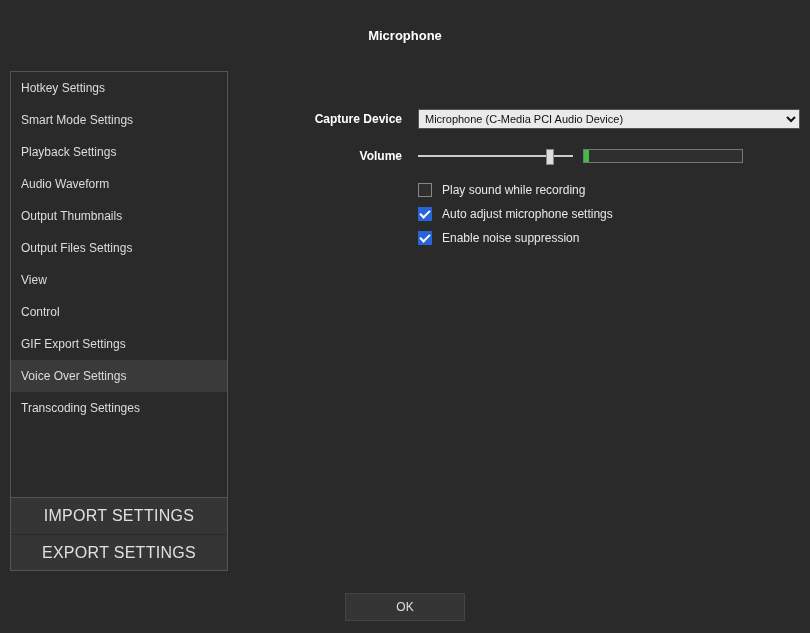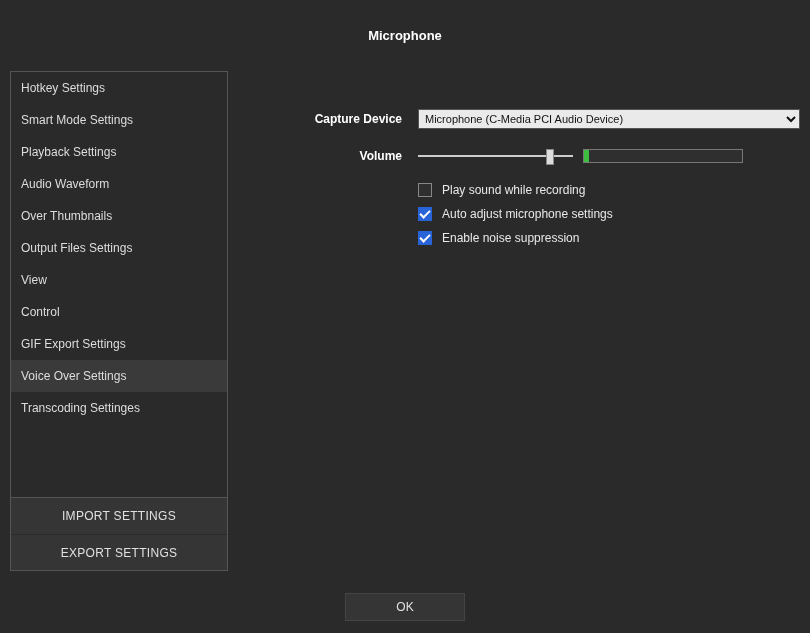--- a/index.html
+++ b/index.html
@@ -53,21 +53,21 @@
   .io-buttons {
     border-top: 1px solid #555;
   }
   .io-button {
     height: 36px;
     display: flex;
     align-items: center;
     justify-content: center;
     background: #353535;
     cursor: pointer;
-    font-size: 12px;
+    font-size: 16px;
     color: #e0e0e0;
     border-top: 1px solid #2a2a2a;
     letter-spacing: 0.3px;
   }
   .io-button:first-child {
     border-top: none;
   }
   .main {
     flex: 1;
     padding-left: 70px;
@@ -203,21 +203,21 @@
 <div class="title">Microphone</div>
 
 <div class="content">
 
   <div class="sidebar">
     <div class="sidebar-list">
       <div class="sidebar-item"><span>Hotkey Settings</span></div>
       <div class="sidebar-item"><span>Smart Mode Settings</span></div>
       <div class="sidebar-item"><span>Playback Settings</span></div>
       <div class="sidebar-item"><span>Audio Waveform</span></div>
-      <div class="sidebar-item"><span>Over Thumbnails</span></div>
+      <div class="sidebar-item"><span>Output Thumbnails</span></div>
       <div class="sidebar-item"><span>Output Files Settings</span></div>
       <div class="sidebar-item"><span>View</span></div>
       <div class="sidebar-item"><span>Control</span></div>
       <div class="sidebar-item"><span>GIF Export Settings</span></div>
       <div class="sidebar-item active"><span>Voice Over Settings</span></div>
       <div class="sidebar-item"><span>Transcoding Settinges</span></div>
     </div>
     <div class="io-buttons">
       <div class="io-button">IMPORT SETTINGS</div>
       <div class="io-button">EXPORT SETTINGS</div>

